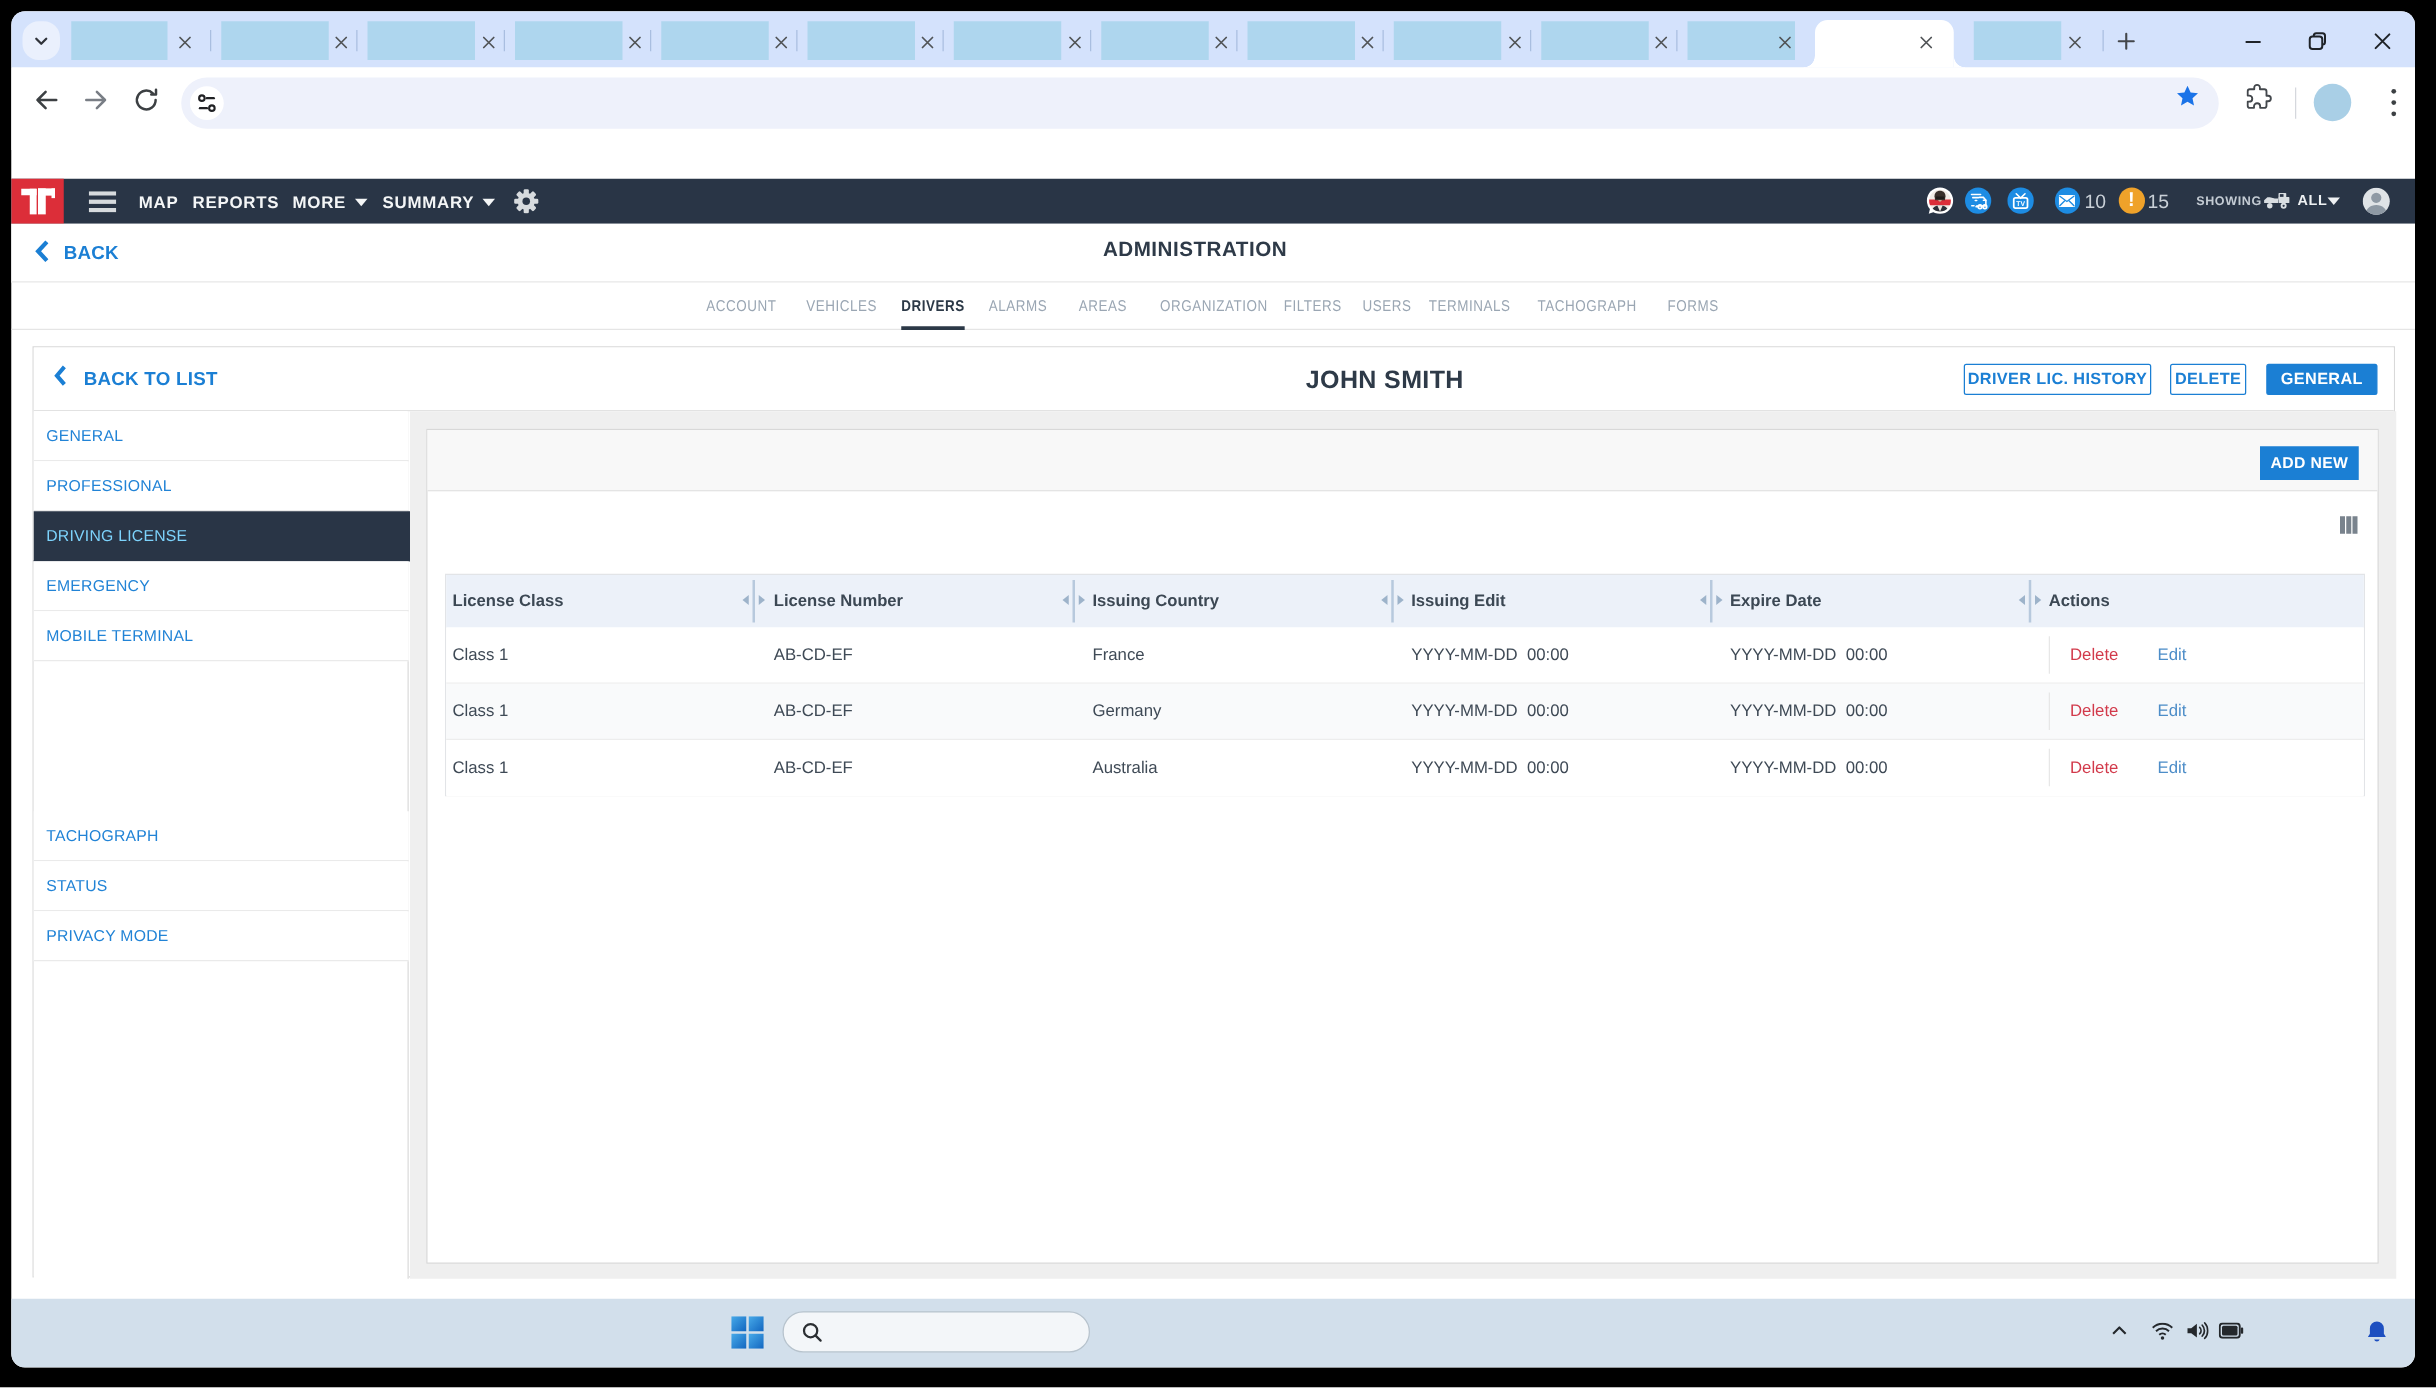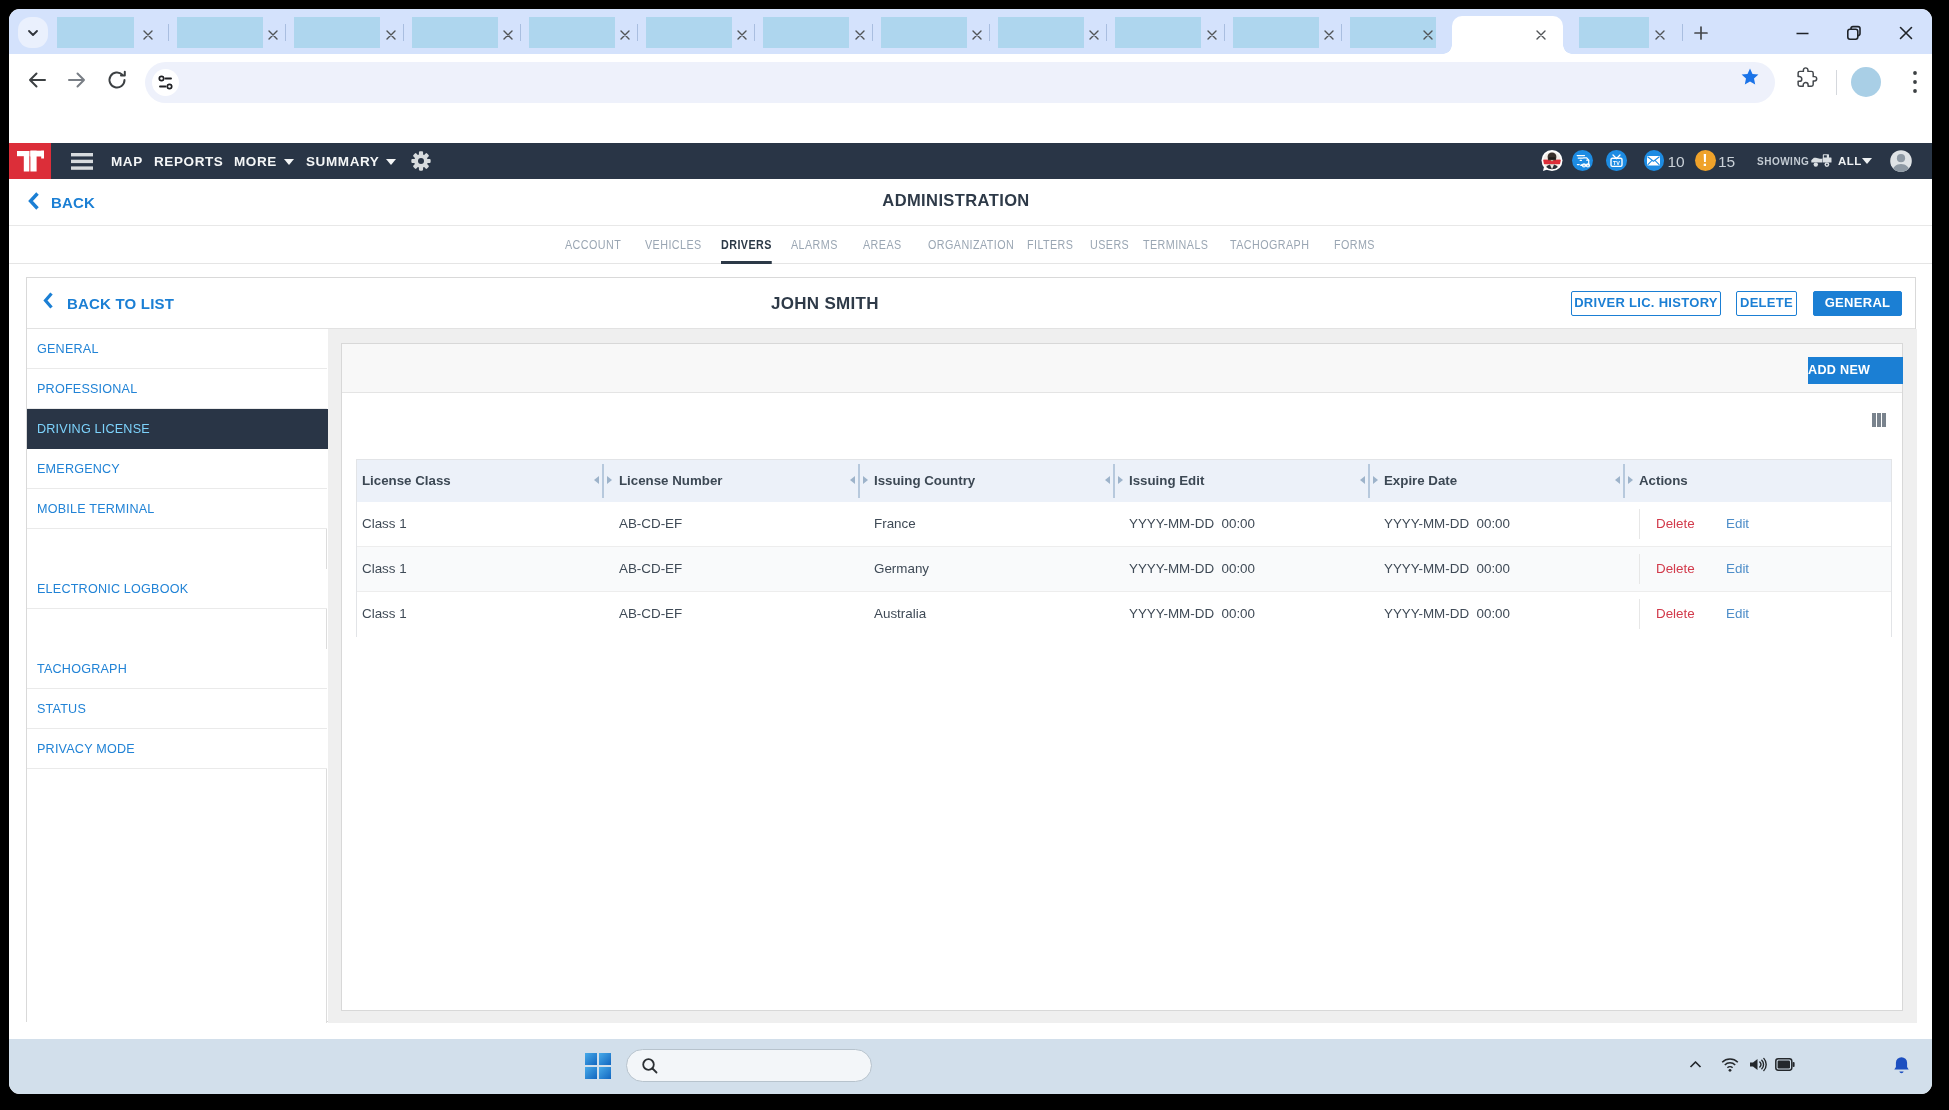--- a/index.html
+++ b/index.html
@@ -46,22 +46,22 @@
 .btn{position:absolute;top:13px;height:25px;border:1.5px solid #1b7fd4;border-radius:2px;
   color:#1b7fd4;font-size:13px;font-weight:600;letter-spacing:.3px;text-align:center;background:#fff;}
 .btn.fill{background:#1b7fd4;color:#fff;border-color:#1b7fd4;}
 .sidebar{position:absolute;left:0;top:51px;width:300px;height:694px;background:#fff;border-right:1px solid #dcdcdc;}
 .sitem{position:absolute;left:0;width:300px;height:40px;line-height:40px;padding-left:10px;
   color:#2183d6;font-size:12.6px;font-weight:500;letter-spacing:.2px;border-bottom:1px solid #eaeaea;background:#fff;}
 .sitem.on{background:#293546;color:#7dd3fc;width:301px;border-bottom:1px solid #293546;}
 .pcontent{position:absolute;left:301px;top:51px;width:1589px;height:694px;background:#efefef;}
 .card{position:absolute;left:13px;top:14px;width:1562px;height:668px;background:#fff;border:1px solid #d8d8d8;}
 .cardtop{position:absolute;left:0;top:0;width:100%;height:49px;background:#f8f8f8;border-bottom:1px solid #e4e4e4;}
-.addnew{position:absolute;left:1466px;top:13px;width:95px;height:27px;background:#1b7fd4;color:#fff;
-  font-size:12.6px;font-weight:600;letter-spacing:.3px;text-align:left;line-height:27px;}
+.addnew{position:absolute;left:1466px;top:13px;width:79px;height:27px;background:#1b7fd4;color:#fff;
+  font-size:12.6px;font-weight:600;letter-spacing:.3px;text-align:center;line-height:27px;}
 .colic{position:absolute;left:1530px;top:69px;width:14px;height:14px;}
 .colic i{position:absolute;top:0;width:3.6px;height:14px;background:#79838d;}
 
 .tbl{position:absolute;left:14px;top:115px;width:1536px;height:178px;border:1px solid #e2e4e7;}
 .thead{position:absolute;left:0;top:0;width:100%;height:42px;background:#ecf1f9;}
 .th{position:absolute;top:0;height:42px;line-height:42px;font-size:13.3px;font-weight:700;color:#3c4854;}
 .csepline{position:absolute;top:4px;width:2px;height:34px;background:#b7c9dd;}
 .tri-l{position:absolute;top:16px;width:0;height:0;border-top:4.5px solid transparent;
   border-bottom:4.5px solid transparent;border-right:5.5px solid #9db3ca;}
 .tri-r{position:absolute;top:16px;width:0;height:0;border-top:4.5px solid transparent;
@@ -326,32 +326,31 @@
 <div class="atab" style="left:1134px">TERMINALS</div>
 <div class="atab" style="left:1221px">TACHOGRAPH</div>
 <div class="atab" style="left:1325px">FORMS</div>
 </div>
 <div class="panel">
 <div class="phead">
 <svg class="abs" style="left:16px;top:14px" width="10" height="17" viewBox="0 0 10 17">
             <path d="M8.5 1.5 L2.5 8.5 L8.5 15.5" fill="none" stroke="#1b7fd4" stroke-width="3.2"></path>
           </svg>
 <div class="abs blink" style="left:40px;top:0;height:51px;line-height:52px">BACK TO LIST</div>
-<div class="abs" style="left:744px;top:0;width:400px;height:51px;line-height:52px;text-align:left;font-size:17px;font-weight:700;color:#2e3a48;letter-spacing:.3px">JOHN SMITH</div>
+<div class="abs" style="left:744px;top:0;width:400px;height:51px;line-height:52px;text-align:right;font-size:20px;font-weight:700;color:#2e3a48;letter-spacing:.3px">JOHN SMITH</div>
 <div class="btn" style="left:1544px;width:150px;line-height:22px">DRIVER LIC. HISTORY</div>
 <div class="btn" style="left:1709px;width:61px;line-height:22px">DELETE</div>
 <div class="btn fill" style="left:1786px;width:89px;line-height:22px">GENERAL</div>
 </div>
 <div class="sidebar">
 <div class="sitem" style="top:0px">GENERAL</div>
 <div class="sitem" style="top:40px">PROFESSIONAL</div>
 <div class="sitem on" style="top:80px">DRIVING LICENSE</div>
 <div class="sitem" style="top:120px">EMERGENCY</div>
 <div class="sitem" style="top:160px">MOBILE TERMINAL</div>
-<div class="sitem" style="top:240px">ELECTRONIC LOGBOOK</div>
 <div class="sitem" style="top:320px">TACHOGRAPH</div>
 <div class="sitem" style="top:360px">STATUS</div>
 <div class="sitem" style="top:400px">PRIVACY MODE</div>
 </div>
 <div class="pcontent">
           <div class="card">
 <div class="cardtop">
               <div class="addnew">ADD NEW</div>
             </div>
 <div class="colic">

